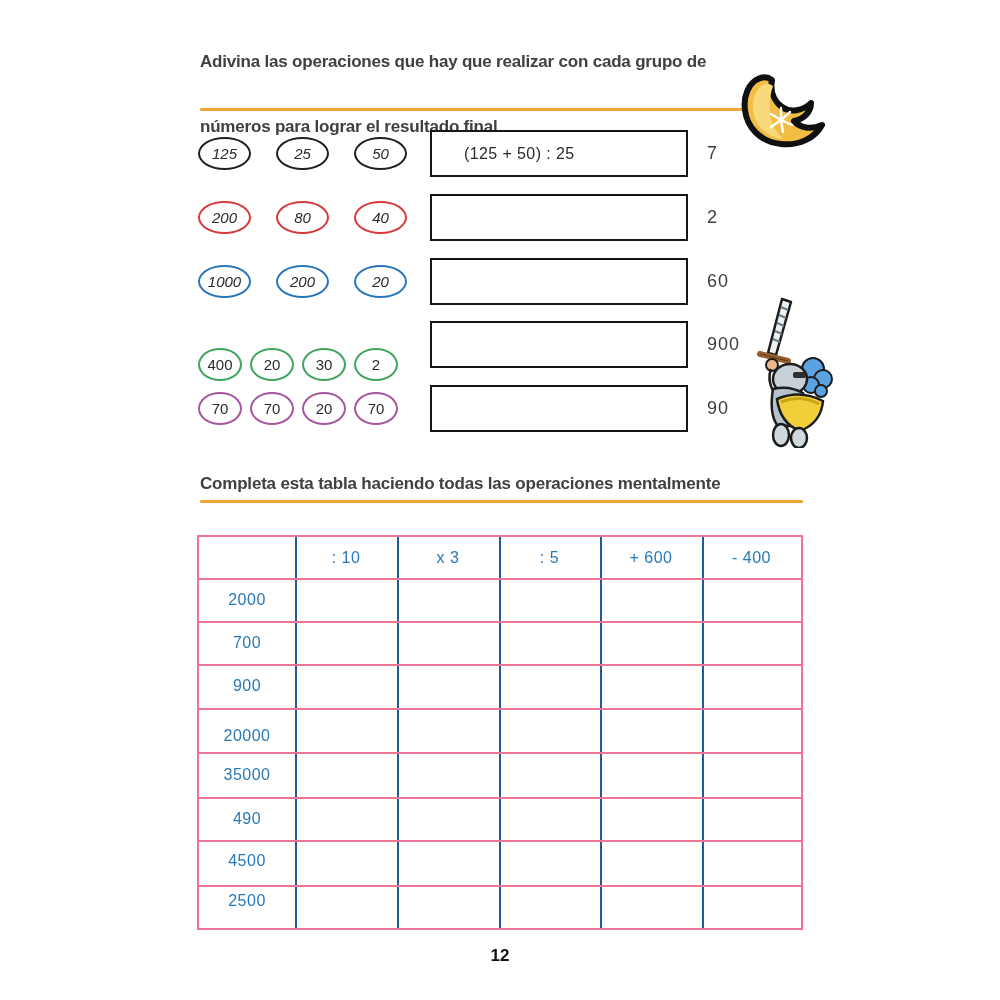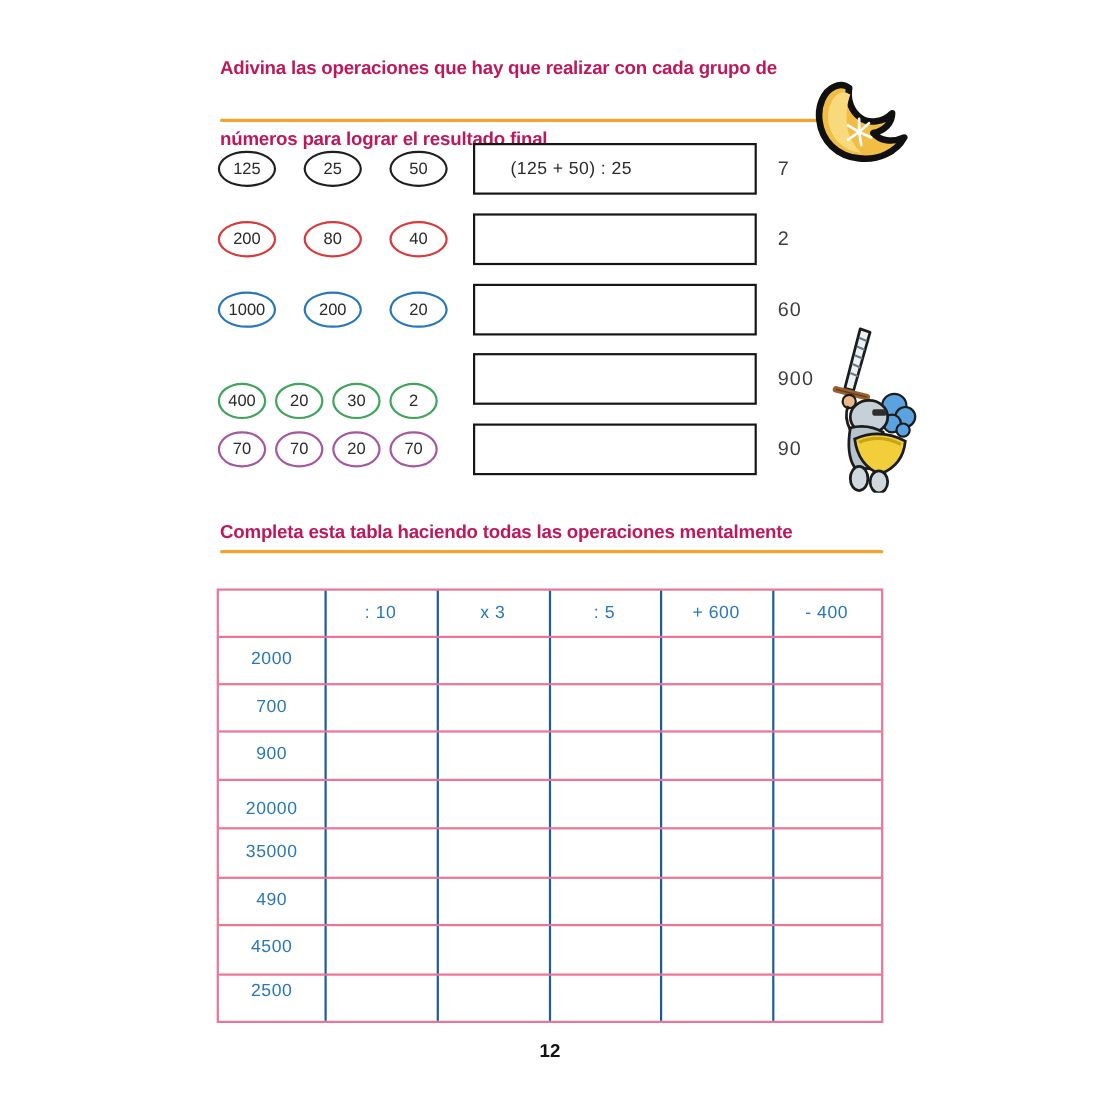--- a/index.html
+++ b/index.html
@@ -2,40 +2,40 @@
 <html><head>
 <meta charset="utf-8">
 <style>
   html,body{margin:0;padding:0;}
   body{
     width:1000px;height:1000px;position:relative;background:#ffffff;
     font-family:"Liberation Sans", sans-serif;overflow:hidden;
   }
   
   .title{
-    position:absolute;color:#be185d;font-weight:bold;font-size:17px;
+    position:absolute;color:#404040;font-weight:bold;font-size:17px;
     letter-spacing:-0.2px;white-space:nowrap;
   }
   #title1-l1{left:200px;top:52px;}
   #title1-l2{left:200px;top:85px;margin-top:32px;}
   #title2{left:200px;top:474px;}
   .rule{position:absolute;height:3px;background:#f0a434;border-radius:2px;}
   #rule1{left:200px;top:108px;width:563px;}
   #rule2{left:200px;top:500px;width:603px;}
 
   
   .ovalrow{position:absolute;left:198px;display:flex;align-items:center;}
   .w3{gap:25px;}
   .w4{gap:8px;}
   .oval{
     border:2px solid #1f1f1f;border-radius:50%;height:33px;box-sizing:border-box;
     display:flex;align-items:center;justify-content:center;
     font-size:15px;color:#2b2b2b;
   }
-  .w3 .oval{min-width:53px;padding:0 6px;}
+  .w3 .oval{min-width:53px;padding:0 6px;font-style:italic;}
   .w4 .oval{min-width:44px;padding:0 4px;}
   .c0 .oval{border-color:#1f1f1f;}
   .c1 .oval{border-color:#d8393a;}
   .c2 .oval{border-color:#2776ba;}
   .c3 .oval{border-color:#3fa45c;}
   .c4 .oval{border-color:#a6559f;}
   .ansbox{
     position:absolute;left:430px;width:258px;height:47px;
     border:2px solid #161616;box-sizing:border-box;background:#fff;
     display:flex;align-items:center;

